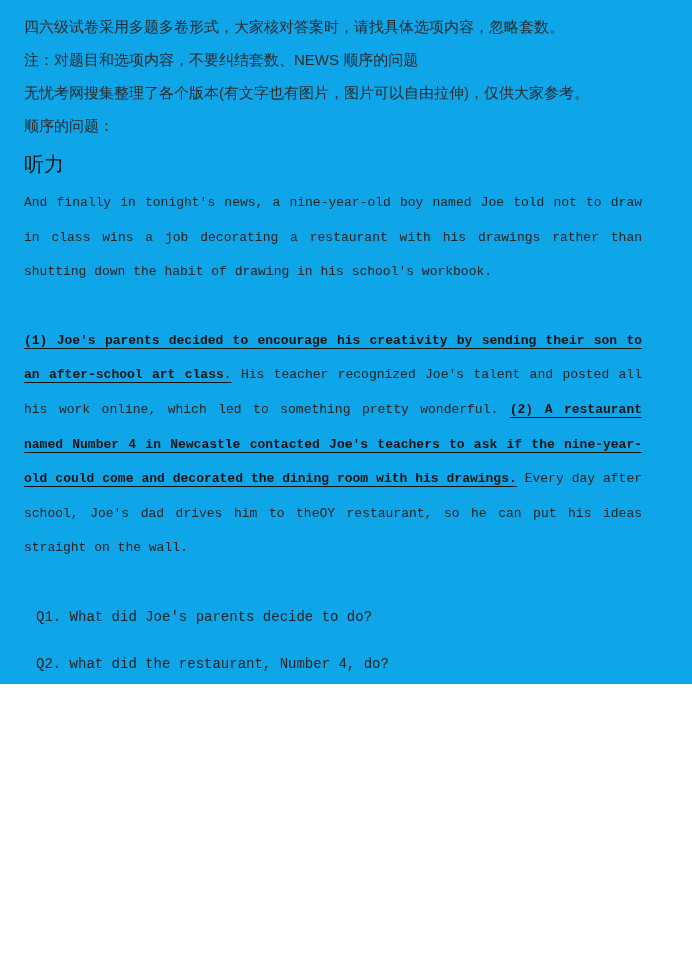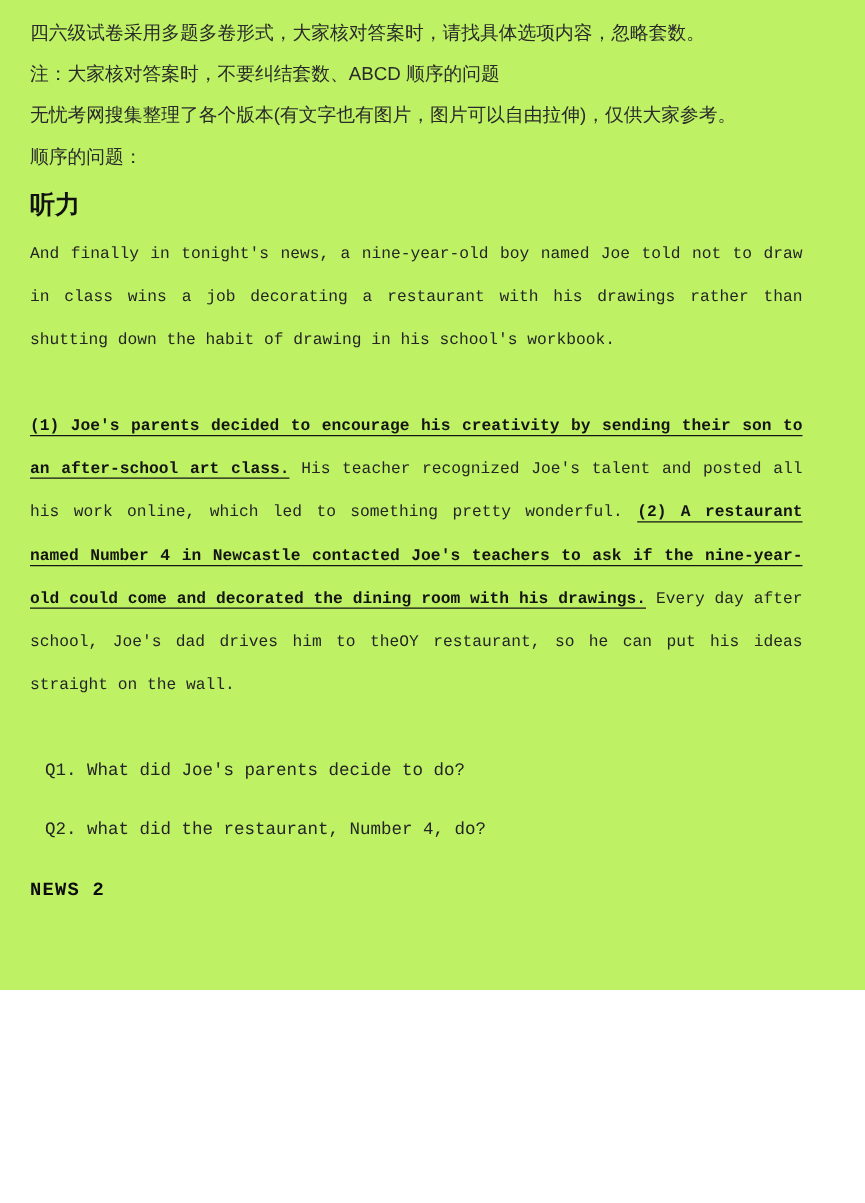--- a/index.html
+++ b/index.html
@@ -3,41 +3,41 @@
 <meta charset="utf-8">
 <style>
   html, body {
     margin: 0;
     padding: 0;
     background: #ffffff;
   }
   .page {
     position: relative;
     width: 692px;
-    height: 792px;
+    height: 684px;
     box-sizing: border-box;
     padding: 10px 50px 10px 24px;
-    background: #bef264;
+    background: #0ea5e9;
     color: #1f1f1f;
     overflow: hidden;
   }
   
   .cn-line {
     font-family: "Liberation Sans", sans-serif;
     font-size: 15px;
     line-height: 33px;
     margin: 0;
     color: #2a2a2a;
     white-space: nowrap;
   }
   
   .cn-title {
     font-family: "Liberation Sans", sans-serif;
     font-size: 20px;
-    font-weight: bold;
+    font-weight: normal;
     line-height: 28px;
     margin: 8px 0 0 0;
     color: #111;
   }
   
   .news-heading {
     font-family: "Liberation Mono", monospace;
     font-size: 15px;
     font-weight: bold;
     letter-spacing: 1px;
@@ -84,21 +84,21 @@
     color: #242424;
   }
 </style>
 </head>
 <body>
 
 <div class="page">
 
   <div class="header-notes">
     <p class="cn-line">四六级试卷采用多题多卷形式，大家核对答案时，请找具体选项内容，忽略套数。</p>
-    <p class="cn-line">注：大家核对答案时，不要纠结套数、ABCD 顺序的问题</p>
+    <p class="cn-line">注：对题目和选项内容，不要纠结套数、NEWS 顺序的问题</p>
     <p class="cn-line">无忧考网搜集整理了各个版本(有文字也有图片，图片可以自由拉伸)，仅供大家参考。</p>
     <p class="cn-line">顺序的问题：</p>
   </div>
 
   <h2 class="cn-title">听力</h2>
 
 
   <div class="news-body">
       <p class="en-para"><span class="plain">And finally in tonight's news, a nine-year-old boy named Joe told not to draw in class wins a job decorating a restaurant with his drawings rather than shutting down the habit of drawing in his school's workbook.</span></p>
       <p class="en-para"><span class="bu">(1) Joe's parents decided to encourage his creativity by sending their son to an after-school art class.</span> <span class="plain">His teacher recognized Joe's talent and posted all his work online, which led to something pretty wonderful.</span> <span class="bu">(2) A restaurant named Number 4 in Newcastle contacted Joe's teachers to ask if the nine-year-old could come and decorated the dining room with his drawings.</span> <span class="plain">Every day after school, Joe's dad drives him to theOY restaurant, so he can put his ideas straight on the wall.</span></p>

